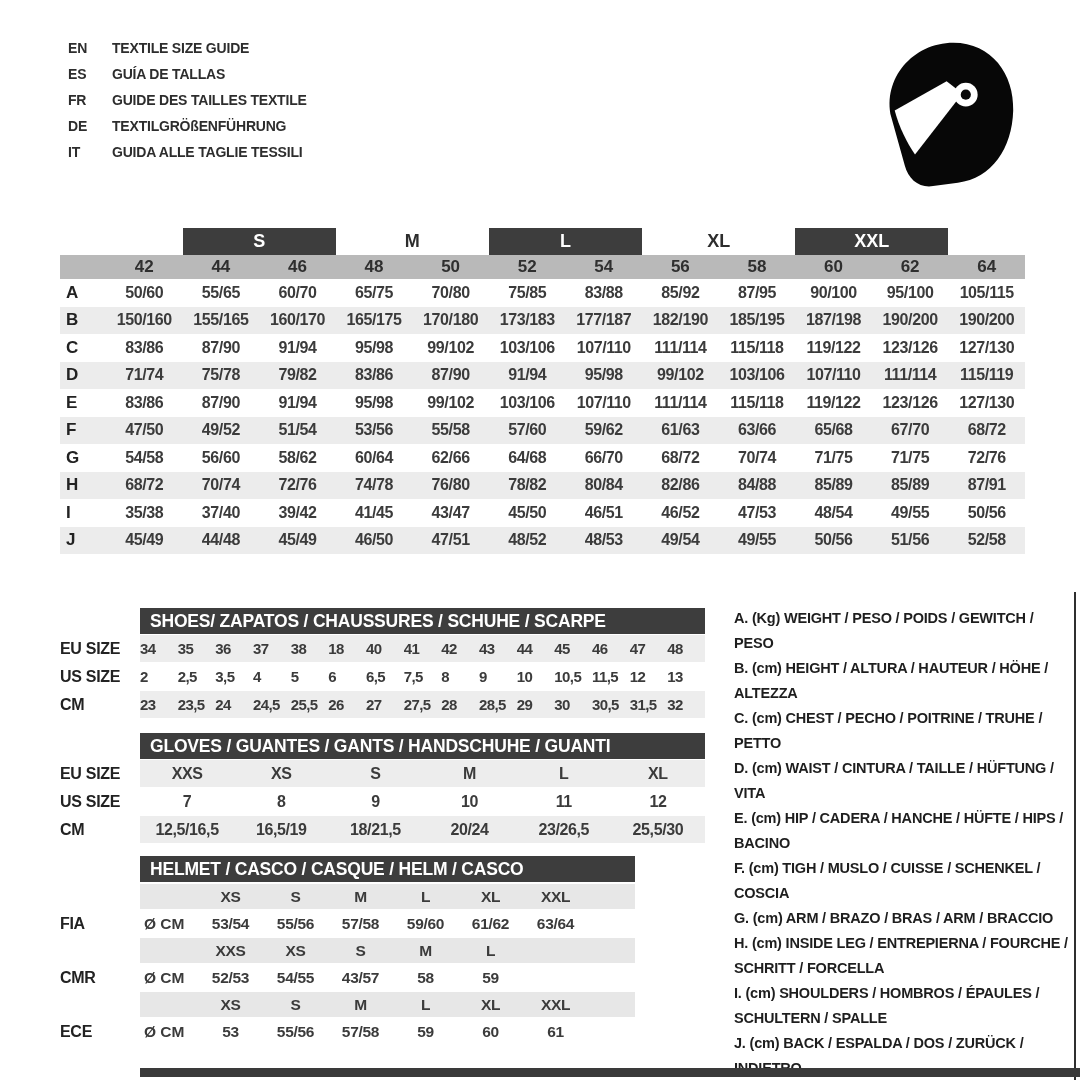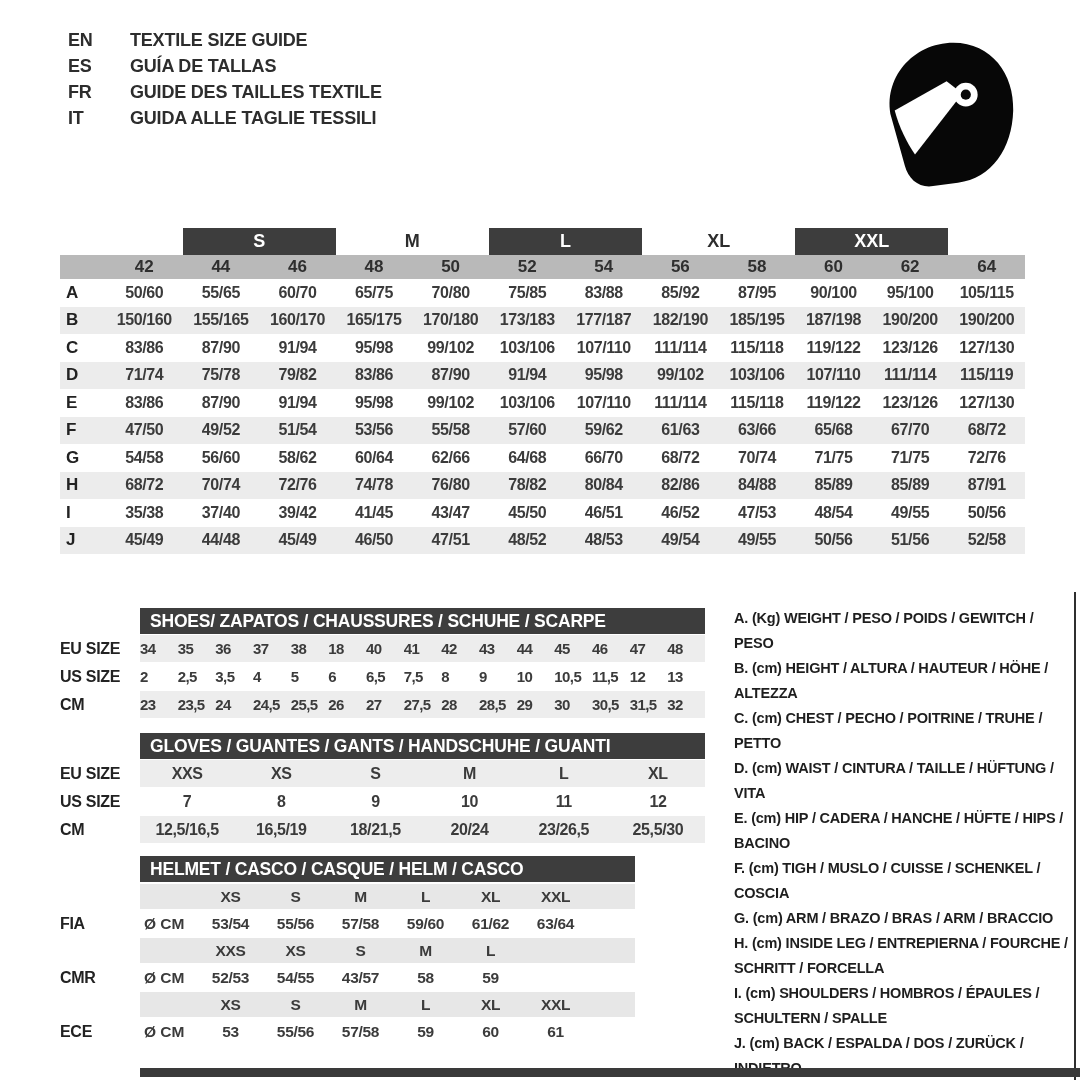--- a/index.html
+++ b/index.html
@@ -1,21 +1,21 @@
 <!DOCTYPE html>
 <html><head>
 <meta charset="utf-8">
 <style>
   html,body{margin:0;padding:0;background:#fff;}
   .page{position:relative;width:1080px;height:1080px;background:#fff;overflow:hidden;
         font-family:"Liberation Sans",sans-serif;font-weight:700;color:#3b3b3b;}
 
   
   .lang-list{position:absolute;left:68px;top:30px;}
-  .lang-row{display:flex;height:26px;align-items:flex-start;font-size:18px;color:#2d2d2d;letter-spacing:-0.2px;gap:18px;}
+  .lang-row{display:flex;height:26px;align-items:flex-end;font-size:14px;color:#2d2d2d;letter-spacing:-0.2px;}
   .lang-code{width:44px;}
 
   
   .helmet-icon{position:absolute;left:876px;top:36px;width:148px;height:158px;}
   .helmet-icon svg{width:100%;height:100%;}
 
   
   .textile{position:absolute;left:60px;top:228px;width:965px;}
   .band-row,.cols-row,.t-row{display:grid;grid-template-columns:46px repeat(12,1fr);}
   .band-row{height:27px;}
@@ -65,20 +65,24 @@
         <span class="lang-code">EN</span>
         <span class="lang-title">TEXTILE SIZE GUIDE</span>
       </div>
       <div class="lang-row">
         <span class="lang-code">ES</span>
         <span class="lang-title">GUÍA DE TALLAS</span>
       </div>
       <div class="lang-row">
         <span class="lang-code">FR</span>
         <span class="lang-title">GUIDE DES TAILLES TEXTILE</span>
+      </div>
+      <div class="lang-row">
+        <span class="lang-code">DE</span>
+        <span class="lang-title">TEXTILGRÖßENFÜHRUNG</span>
       </div>
       <div class="lang-row">
         <span class="lang-code">IT</span>
         <span class="lang-title">GUIDA ALLE TAGLIE TESSILI</span>
       </div>
     </div>
 
   <div class="helmet-icon">
     <svg viewBox="0 0 130 140" xmlns="http://www.w3.org/2000/svg">
       <path d="M68 6 C102 6 122 34 121 66 C120 100 102 126 72 130 L50 133 C38 135 28 127 25 115 L13 72 C5 38 32 6 68 6 Z" fill="#070707"></path>

